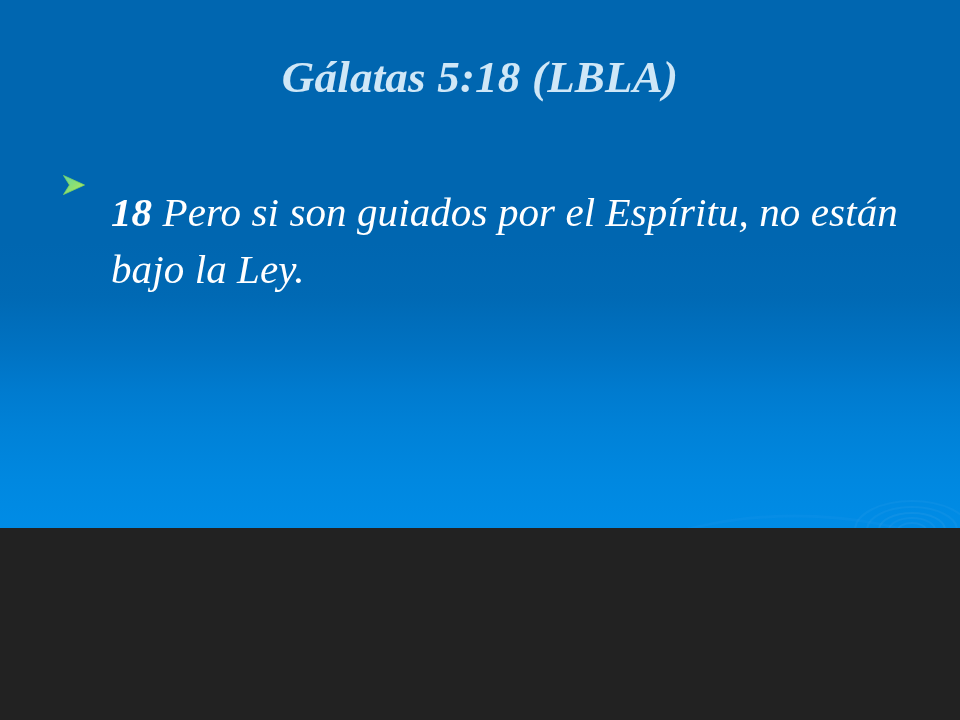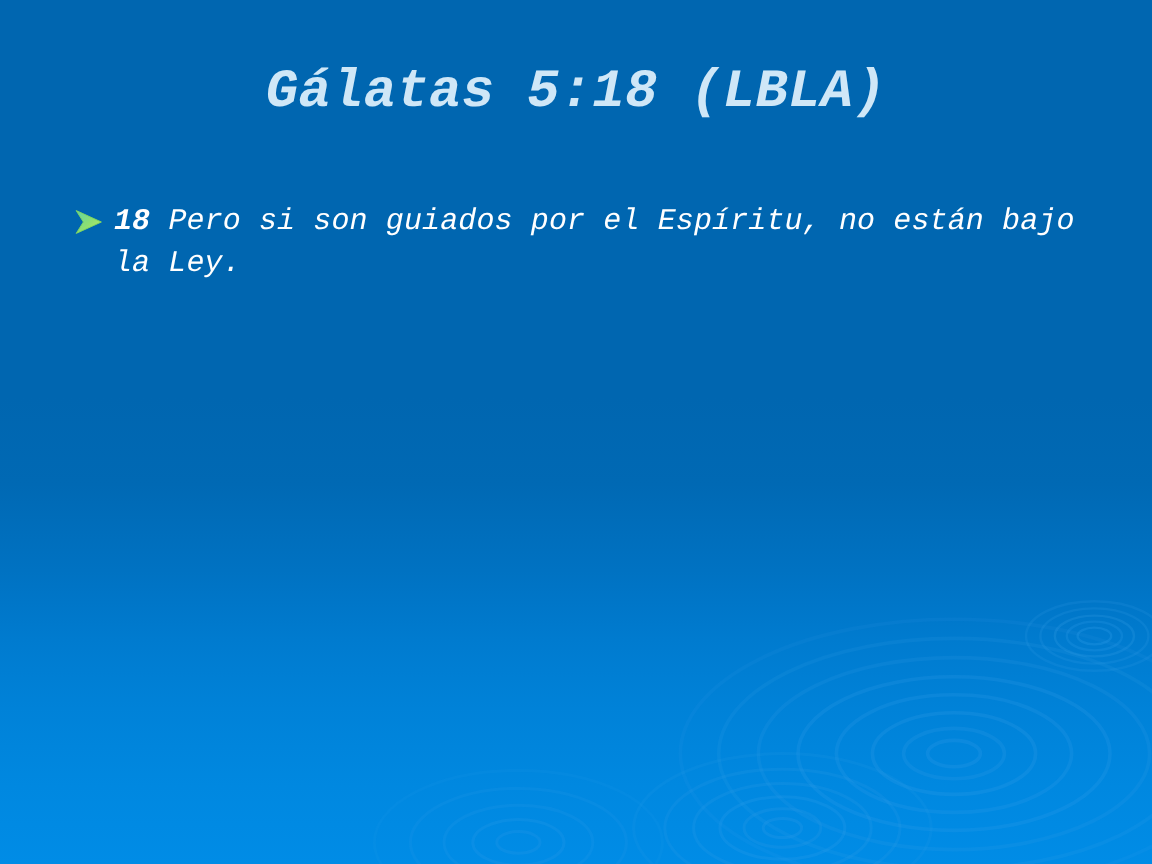--- a/index.html
+++ b/index.html
@@ -3,23 +3,23 @@
 <meta charset="utf-8">
 <style>
   html, body {
     margin: 0;
     padding: 0;
     background: #222;
   }
   #slide {
     position: relative;
     width: 960px;
-    height: 720px;
+    height: 528px;
     overflow: hidden;
-    font-family: Liberation Mono, monospace;
+    font-family: Liberation Serif, serif;
     
     background:
       linear-gradient(to bottom,
         #0066b0   0%,
         #0066b0  46%,
         #0069b4  56%,
         #0072c2  66%,
         #007bcf  74%,
         #0082d8  82%,
         #0088e0  91%,
@@ -75,22 +75,22 @@
     padding-top: 6px;
     text-align: left;
     line-height: 1;
   }
   .bullet-marker svg {
     display: block;
     margin-left: 14px;
   }
   .bullet-text {
     flex: 1 1 auto;
-    margin: 0;
-    font-size: 25px;
+    margin: 16px;
+    font-size: 41px;
     line-height: 1.38;
     font-style: italic;
     color: #ffffff;
     letter-spacing: 0.1px;
   }
   .bullet-text .verse-num {
     font-weight: bold;
     font-style: italic;
   }
 </style>

